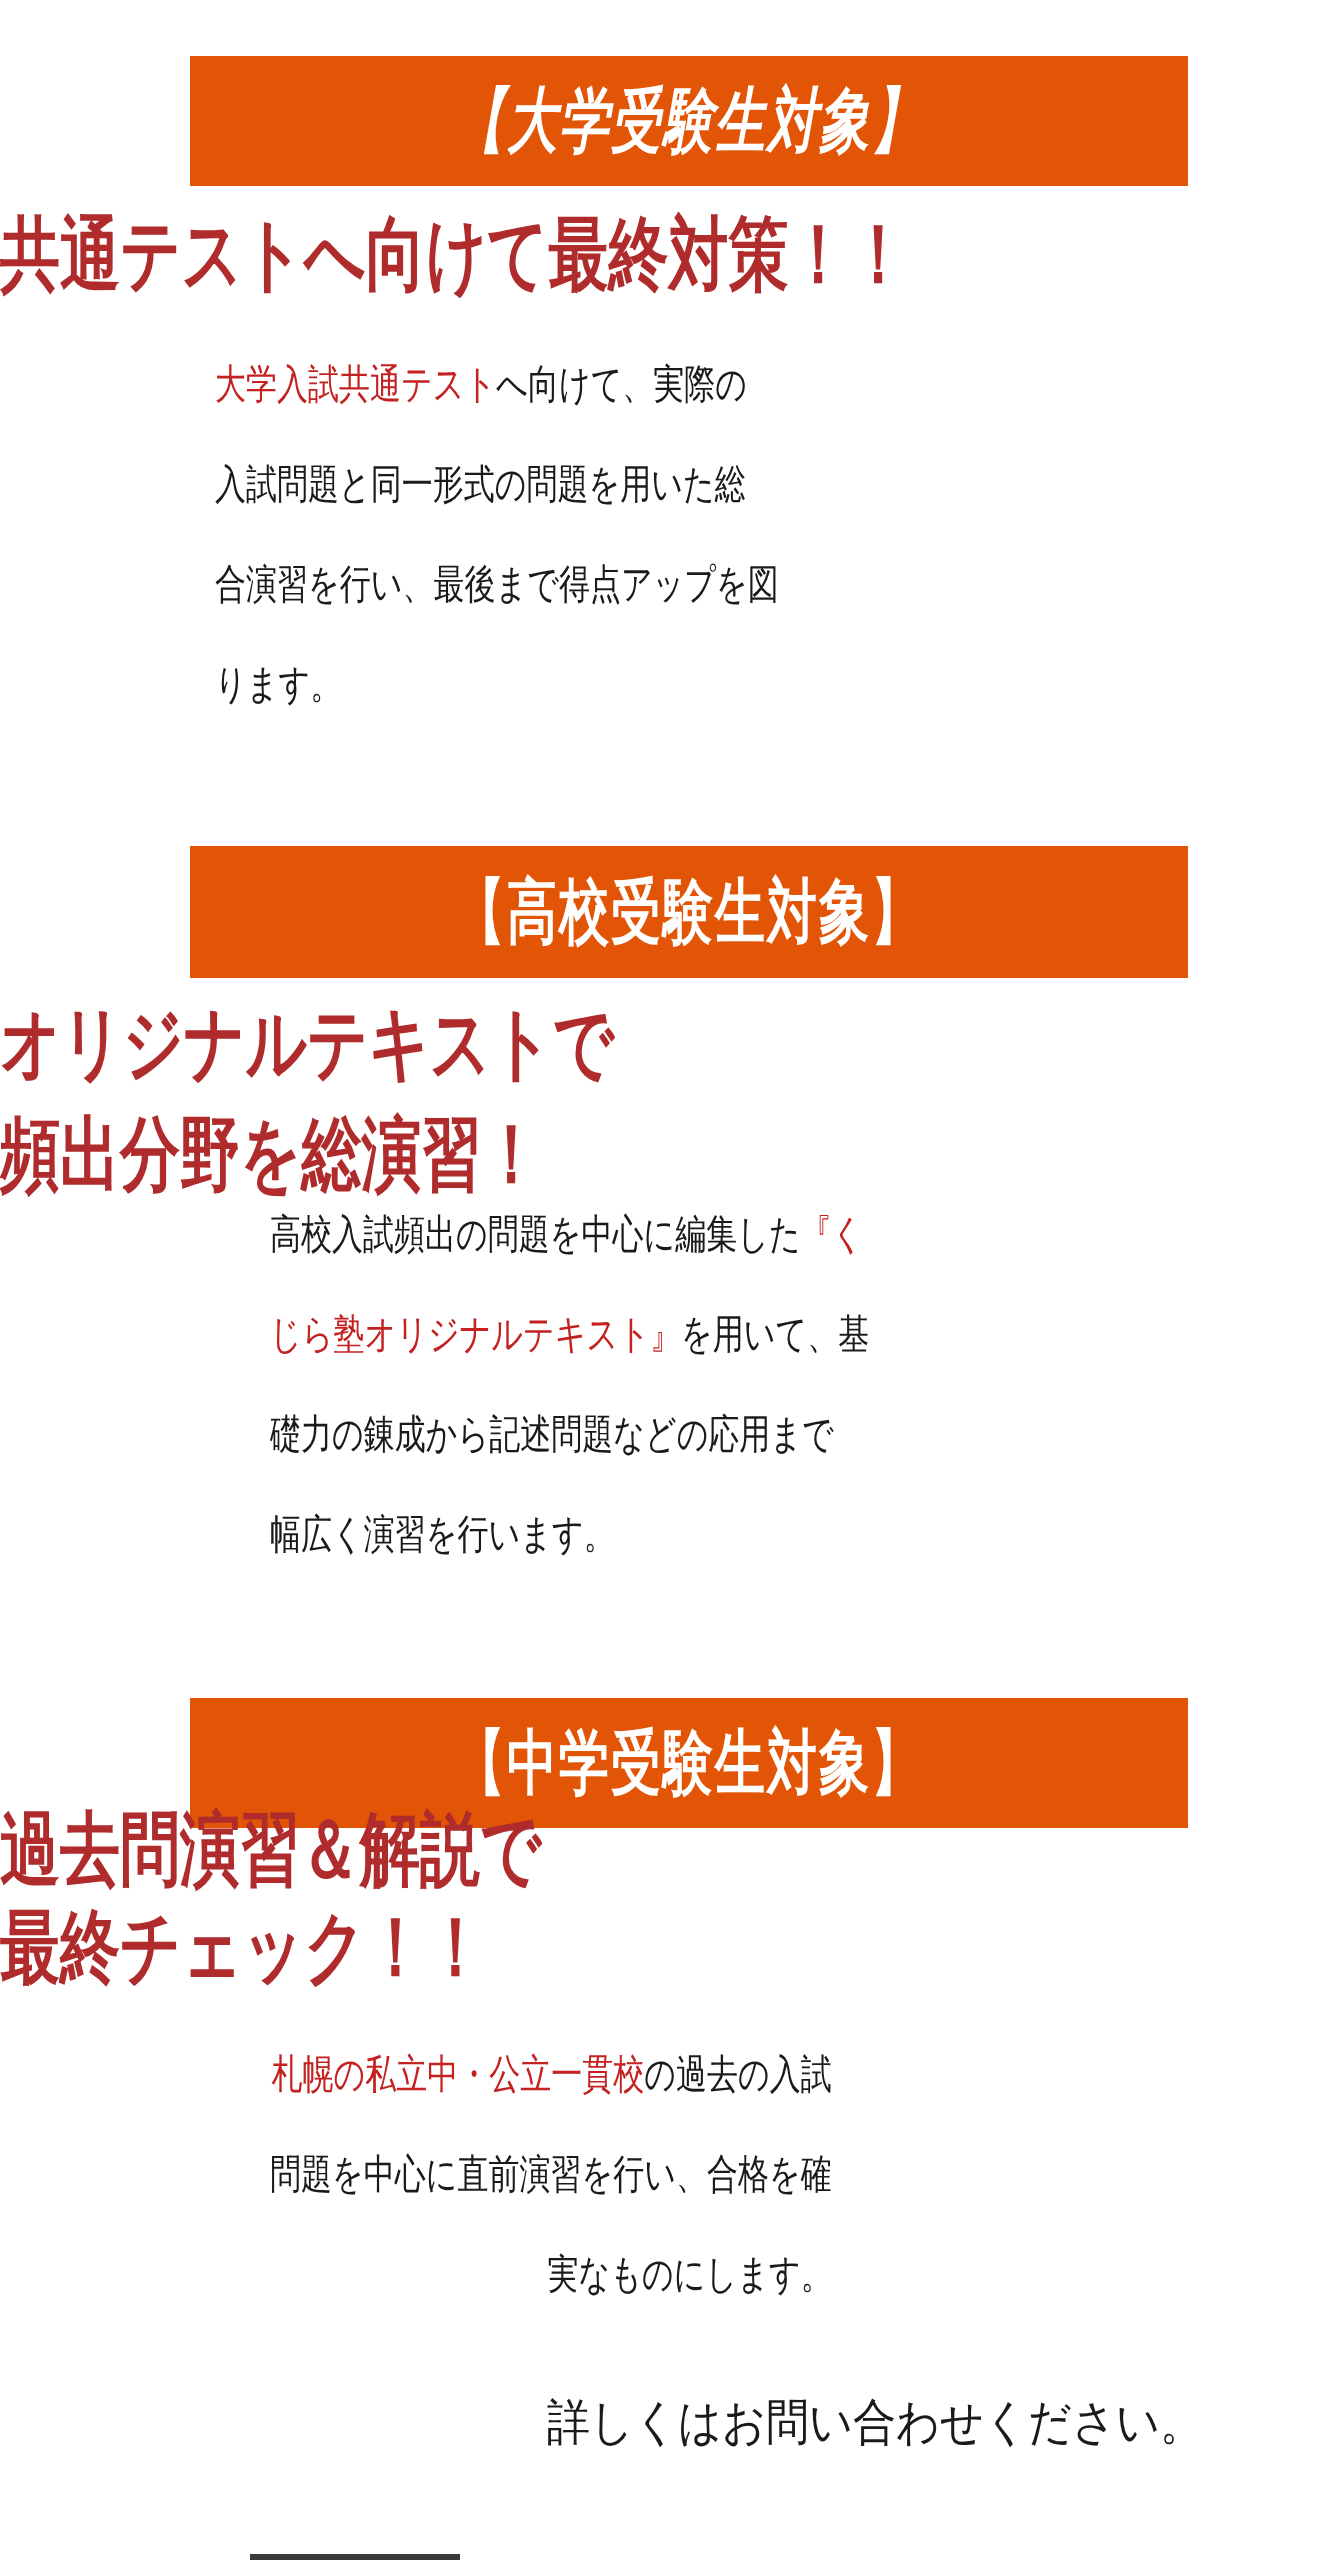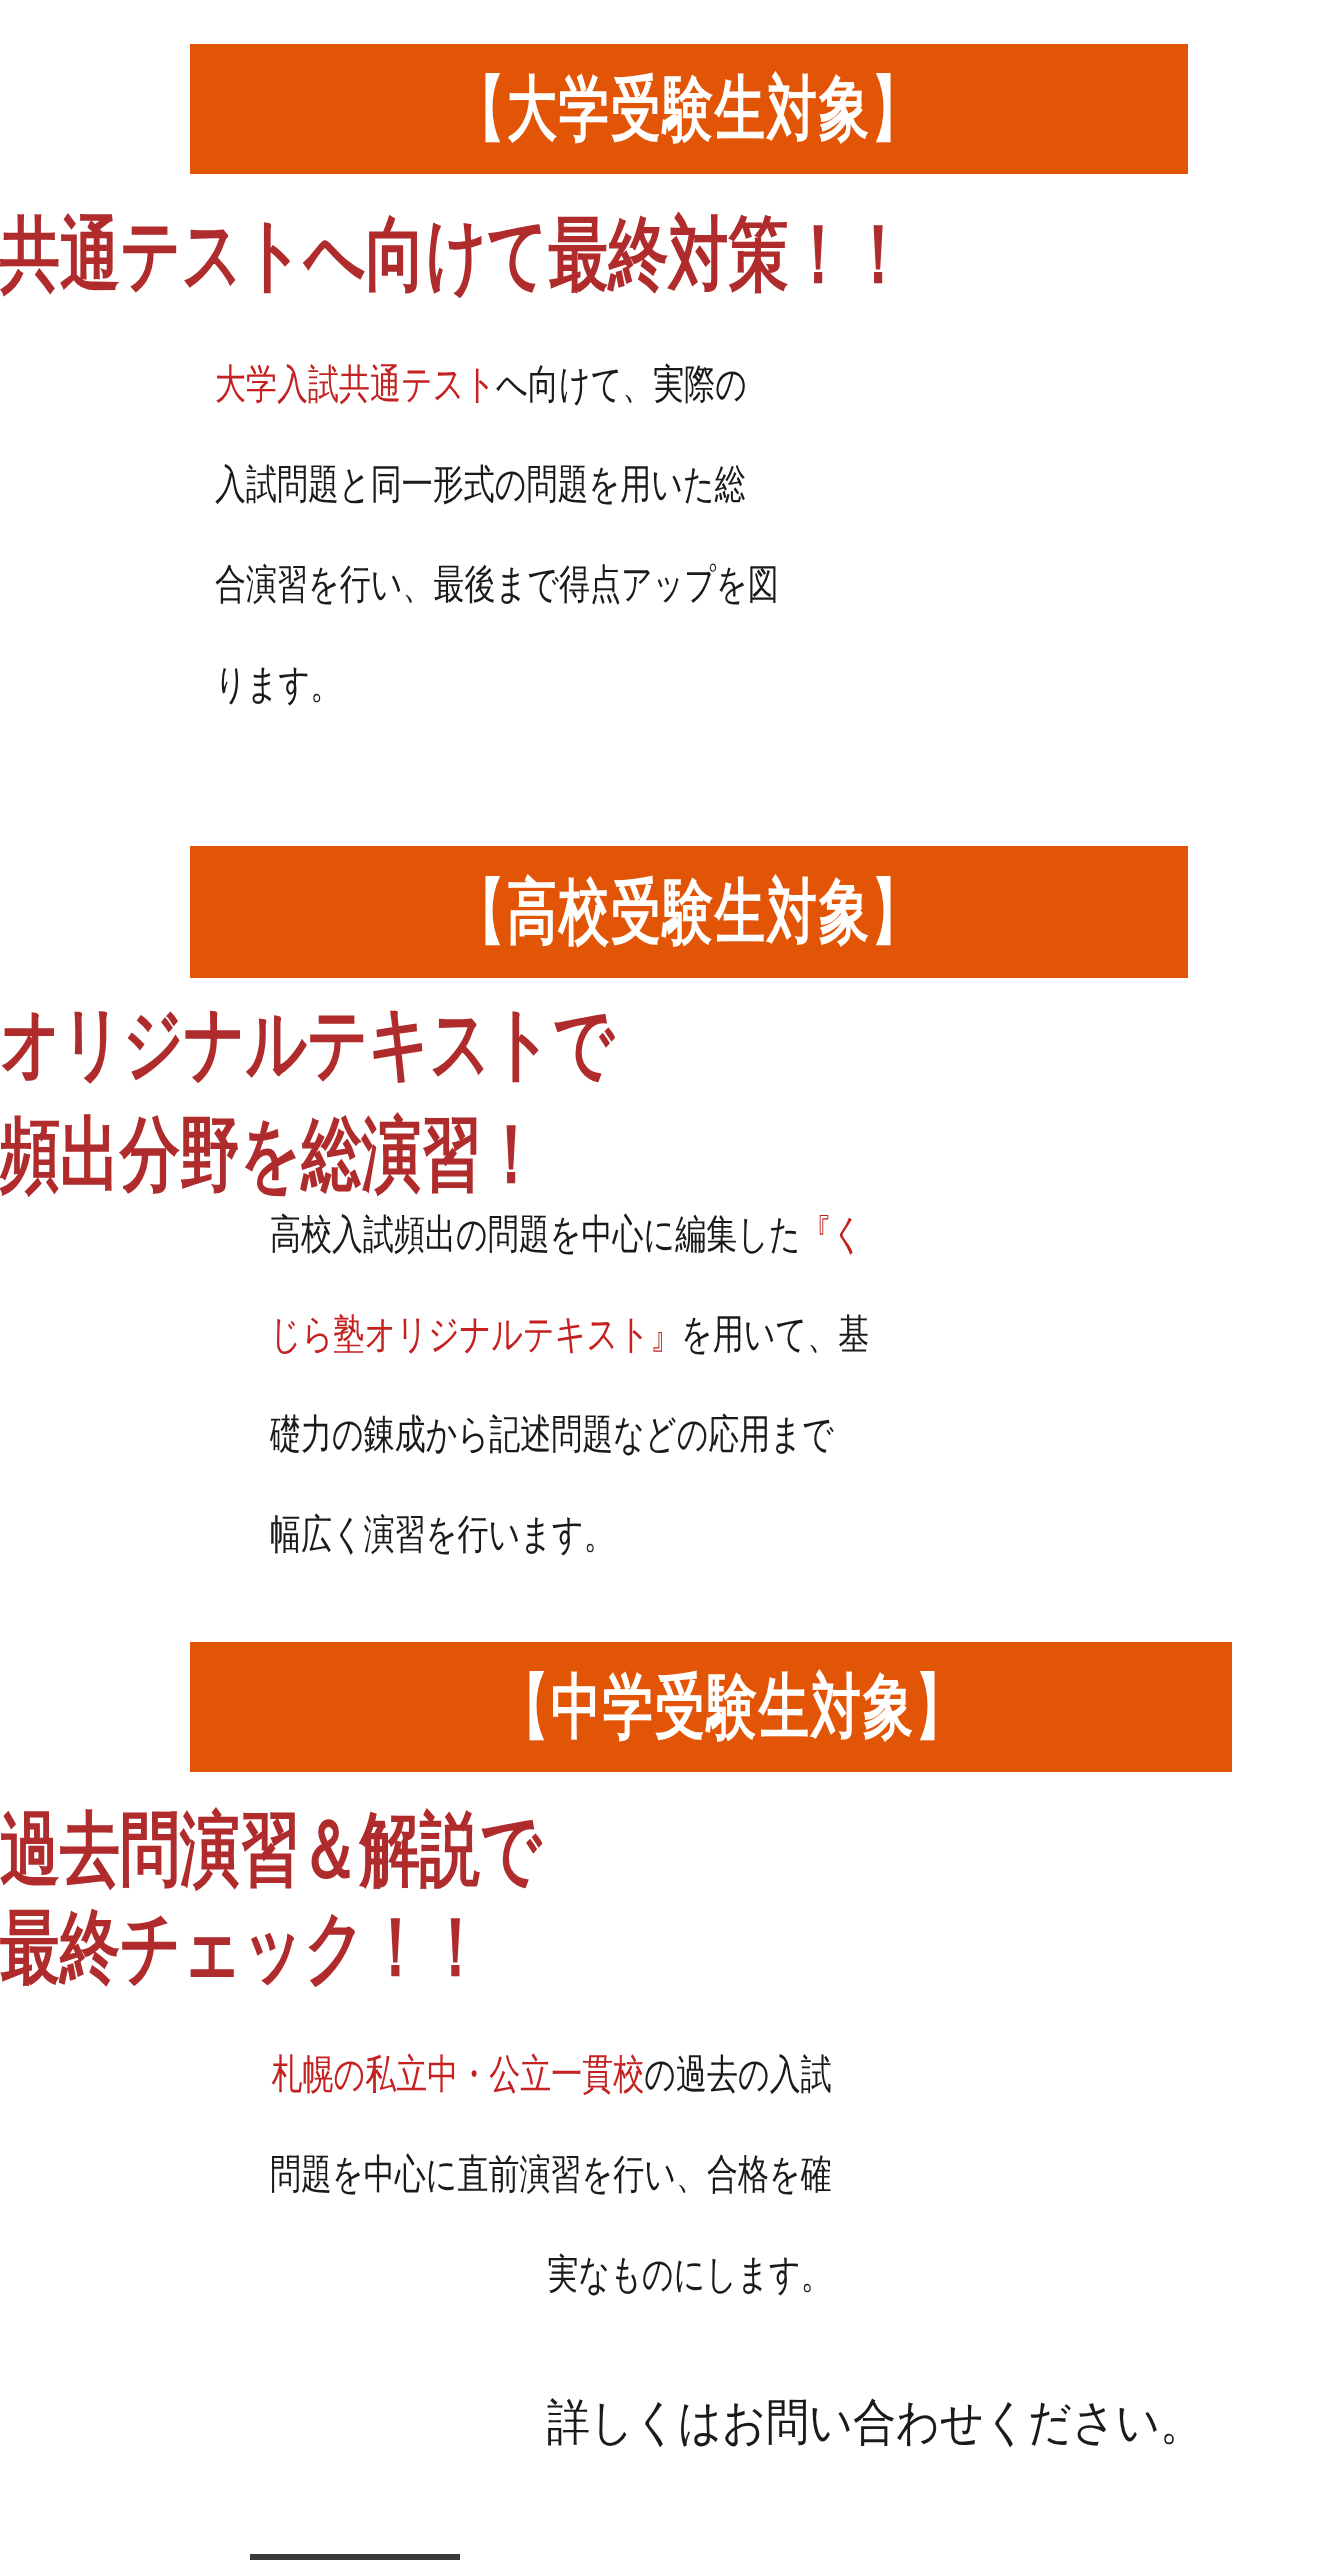--- a/index.html
+++ b/index.html
@@ -57,23 +57,23 @@
   .bline > span{
     display:inline-block;
     transform:scaleY(1.32);
     transform-origin:center;
   }
   .seg-red{color:#C42121;}
   .seg-black{color:#1a1a1a;}
   #body-1{top:335px;left:215px;}
   #body-2{top:1185px;left:270px;}
   #body-3{top:2025px;left:270px;text-align:right;}
-  #banner-1{top:44px;}
+  #banner-1{top:56px;font-style:italic;}
   #banner-2{top:846px;height:132px;}
-  #banner-3{top:1642px;padding-left:44px;}
+  #banner-3{top:1698px;}
   #heading-1-0{top:205px;}
   #heading-2-0{top:994px;}
   #heading-2-1{top:1105px;}
   #heading-3-0{top:1800px;}
   #heading-3-1{top:1898px;}
   .footer-note{
     position:absolute;
     top:2392px;right:135px;
     height:60px;line-height:60px;
     font-size:43px;

